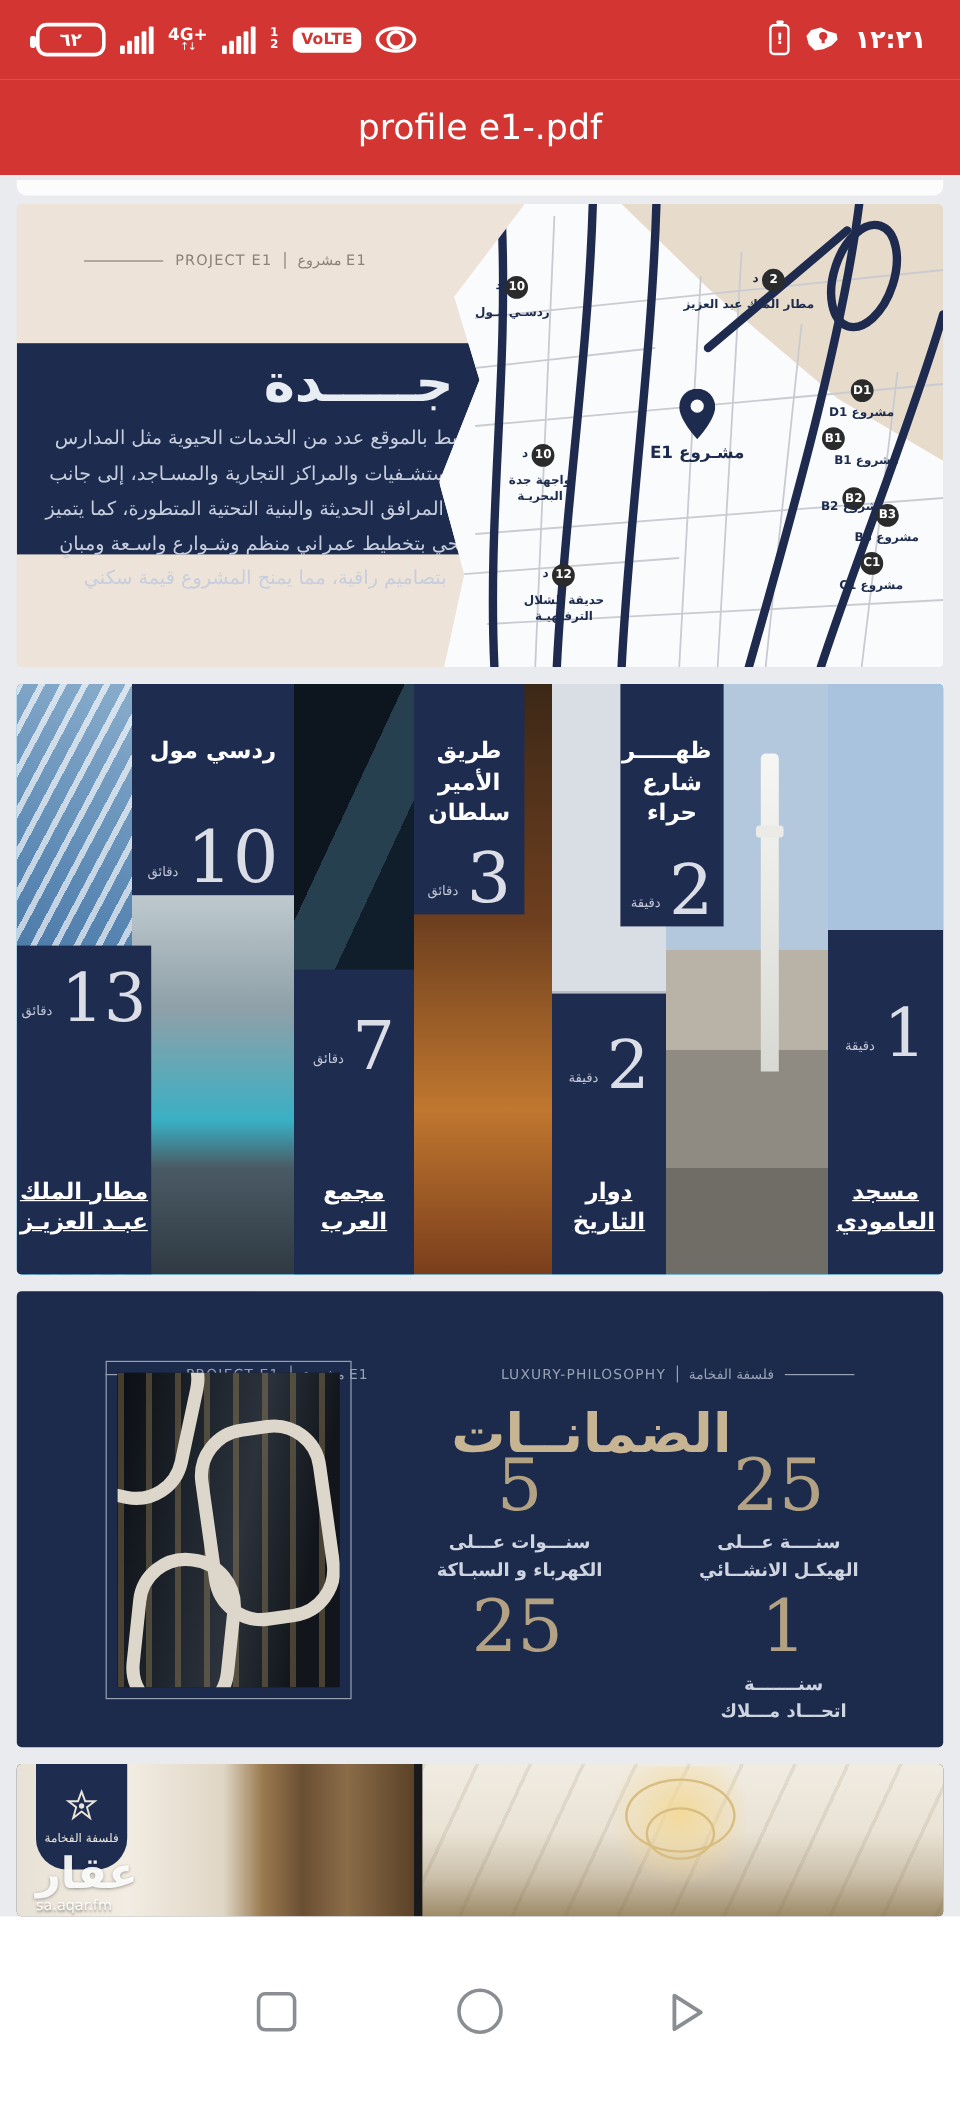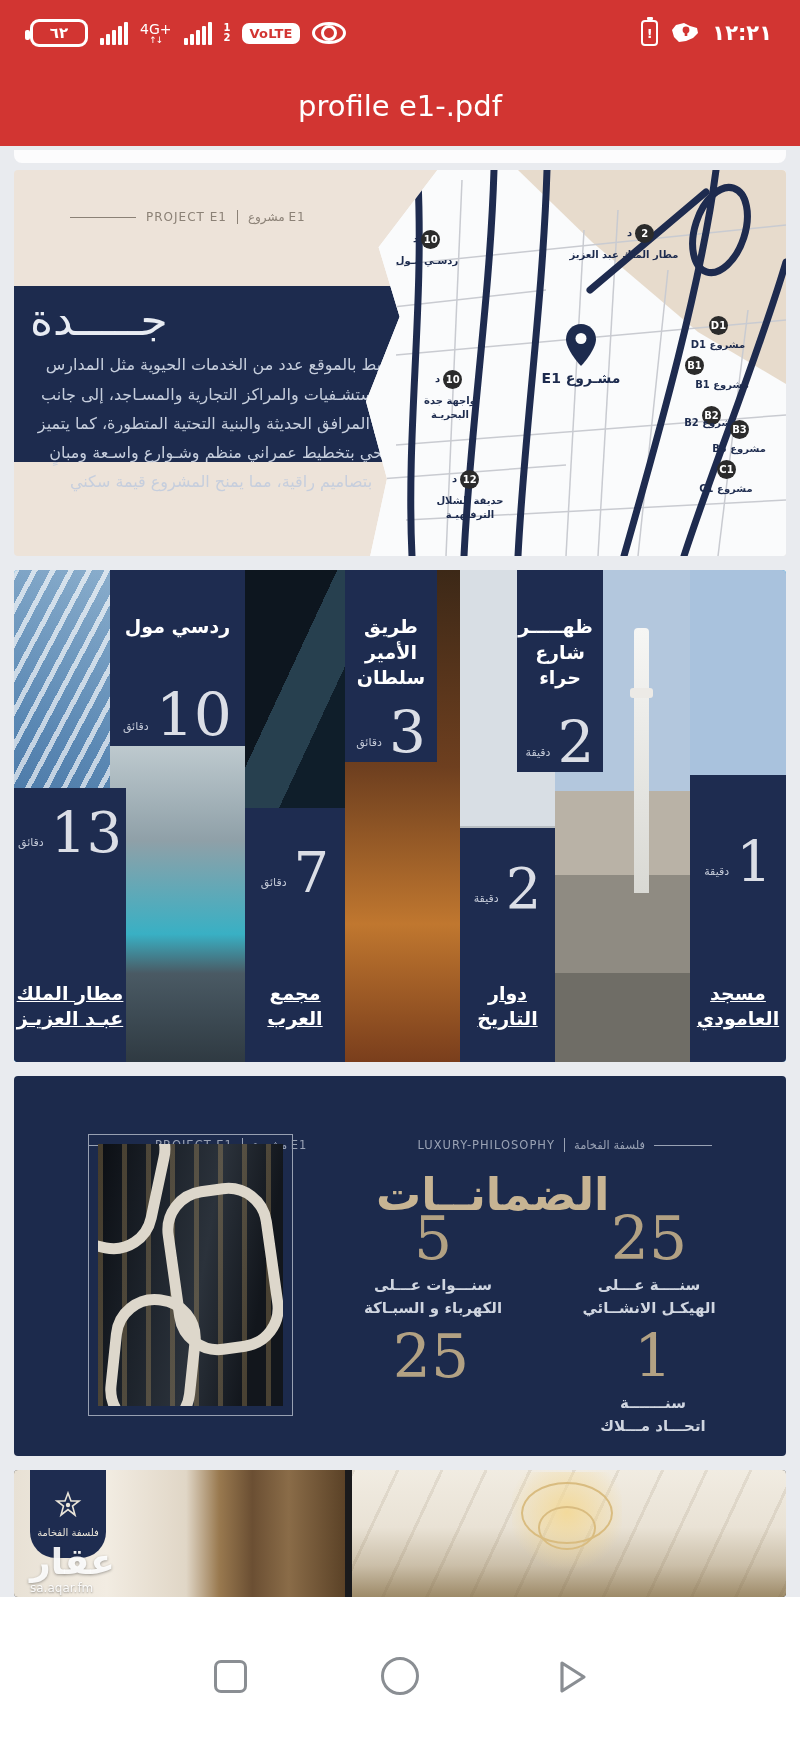--- a/index.html
+++ b/index.html
@@ -9,21 +9,21 @@
 
   
   .statusbar { position:absolute; left:0; top:0; width:800px; height:66px; background:#d23532; color:#fff; }
   .sb-left { position:absolute; left:30px; top:16px; display:flex; align-items:center; gap:12px; height:34px; }
   .sb-right { position:absolute; right:28px; top:16px; display:flex; align-items:center; gap:12px; height:34px; }
   .batt { position:relative; width:58px; height:28px; border:3px solid #fff; border-radius:9px; display:flex; align-items:center; justify-content:center; font-size:15px; font-weight:bold; }
   .batt::before { content:""; position:absolute; left:-8px; top:8px; width:5px; height:10px; background:#fff; border-radius:2px; }
   .bars { display:flex; align-items:flex-end; gap:2px; height:24px; }
   .bars i { display:block; width:4px; background:#fff; border-radius:1px; }
   .netwrap { display:flex; flex-direction:column; align-items:center; line-height:1; }
-  .net4g { font-size:14px; font-weight:normal; }
+  .net4g { font-size:14px; font-weight:bold; }
   .netarrows { font-size:9px; letter-spacing:-1px; }
   .simstack { display:flex; flex-direction:column; line-height:1; font-size:10px; font-weight:bold; }
   .volte { background:#fff; color:#d23532; font-size:13px; font-weight:bold; padding:3px 7px; border-radius:7px; letter-spacing:.2px; }
   .eye { position:relative; width:34px; height:22px; border:3px solid #fff; border-radius:50%; }
   .eye::before { content:""; position:absolute; left:50%; top:50%; transform:translate(-50%,-50%); width:10px; height:10px; border:3px solid #fff; border-radius:50%; }
   .battalert { position:relative; width:17px; height:26px; border:2.5px solid #fff; border-radius:4px; display:flex; align-items:center; justify-content:center; font-weight:bold; font-size:13px; }
   .battalert::before { content:""; position:absolute; top:-5px; left:4px; width:6px; height:3px; background:#fff; border-radius:1px; }
   .time { font-size:21px; font-weight:bold; letter-spacing:1px; }
 
   
@@ -37,21 +37,21 @@
 
   
   .page1 { top:24px; height:386px; background:#ede3d9; }
   .p1-tag { position:absolute; left:56px; top:40px; display:flex; align-items:center; gap:10px; color:#8b8176; font-size:12px; letter-spacing:1px; z-index:4; }
   .tagline { width:66px; height:1px; background:#8b8176; }
   .tagsep { width:1px; height:14px; background:#8b8176; }
   .mapwrap { position:absolute; top:0; right:0; width:420px; height:386px; z-index:2;
     clip-path:polygon(17% 0,100% 0,100% 100%,1% 100%,5% 80%,0 60%,8% 38%,3% 20%,17% 0);
     background:#fafbfc; }
   .navyblock { position:absolute; left:0; top:116px; width:424px; height:176px; background:#1d2b4e; z-index:1; padding:10px 26px 10px 16px; }
-  .citytitle { padding-right:34px; color:#e8ecf3; font-size:44px; font-weight:400; letter-spacing:2px; line-height:1.1; }
+  .citytitle { text-align:right; padding-right:34px; color:#e8ecf3; font-size:44px; font-weight:700; letter-spacing:2px; line-height:1.1; }
   .aboutp { direction:rtl; text-align:center; color:#c6cedd; font-size:16px; line-height:1.82; margin-top:6px; }
   .pin { position:absolute; z-index:3; display:flex; align-items:flex-start; gap:3px; direction:ltr; }
   .pindot { width:19px; height:19px; background:#2b2b2b; border-radius:50%; color:#fff; font-size:10px; font-weight:bold; display:flex; align-items:center; justify-content:center; }
   .pinunit { color:#1d2b4e; font-size:10px; font-weight:bold; margin-top:3px; }
   .pinlabel { position:absolute; z-index:3; color:#1d2b4e; font-size:10px; font-weight:bold; text-align:center; direction:rtl; line-height:1.35; }
   .mainpin { position:absolute; z-index:3; }
   .mainpinlabel { position:absolute; z-index:3; color:#1d2b4e; font-size:14px; font-weight:bold; direction:rtl; }
 
   
   .page2 { top:424px; height:492px; background:#0ea5e9; }

